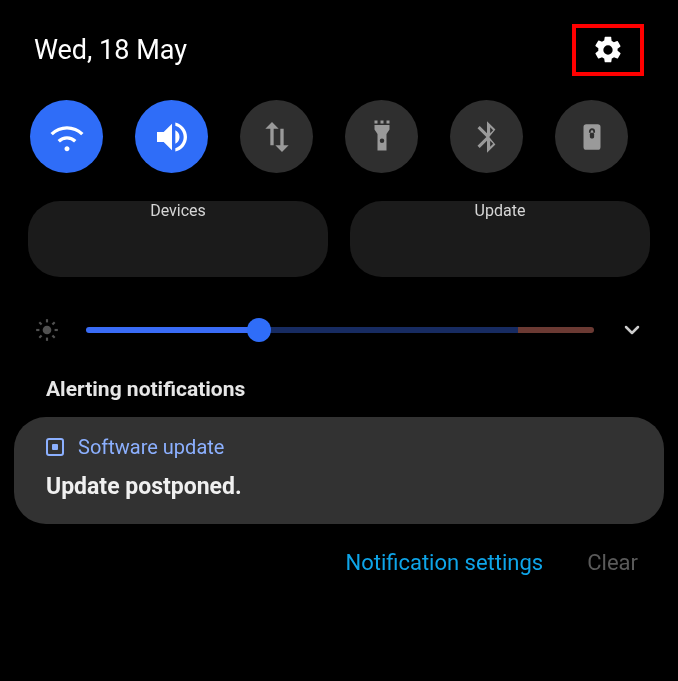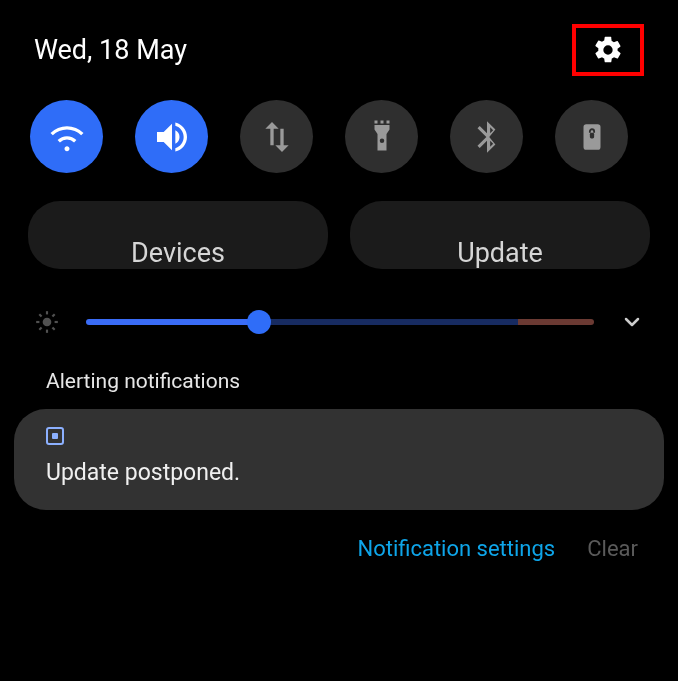--- a/index.html
+++ b/index.html
@@ -48,27 +48,27 @@
     }
     .toggle.on { background: #2f6df8; }
     .toggle.off { background: #2f2f2f; }
     .pill-row {
       display: flex;
       gap: 22px;
       padding: 12px 28px 10px 28px;
     }
     .pill {
       flex: 1;
-      height: 68px;
+      height: 76px;
       background: #1b1b1b;
       border-radius: 32px;
       display: flex;
-      align-items: flex-end;
+      align-items: flex-start;
       justify-content: center;
-      font-size: 27px;
+      font-size: 16px;
       color: #d6d6d6;
       cursor: pointer;
     }
     .brightness-row {
       display: flex;
       align-items: center;
       padding: 30px 34px 20px 34px;
       gap: 26px;
     }
     .bright-icon { flex: 0 0 auto; opacity: 0.6; }
@@ -95,20 +95,21 @@
       transform: translateX(-50%);
       width: 24px; height: 24px;
       background: #2f6df8;
       border-radius: 50%;
     }
     .chev { flex: 0 0 auto; cursor: pointer; }
     .section-title {
       padding: 14px 46px 12px 46px;
       font-size: 21px;
       color: #e6e6e6;
+      font-weight: bold;
     }
     .notif-card {
       margin: 4px 14px 12px 14px;
       background: #323232;
       border-radius: 32px;
       padding: 18px 32px 24px 32px;
     }
     .notif-top {
       display: flex;
       align-items: center;
@@ -129,31 +130,32 @@
       background: #8cb0ff;
       border-radius: 1px;
     }
     .notif-app-name {
       color: #8cb0ff;
       font-size: 20px;
     }
     .notif-body {
       font-size: 23px;
       color: #f0f0f0;
+      font-weight: bold;
     }
     .footer {
       display: flex;
       justify-content: flex-end;
       align-items: center;
       gap: 32px;
       padding: 14px 40px 0 40px;
       font-size: 22px;
     }
     .footer-link { color: #0ea5e9; cursor: pointer; }
-    .footer-clear { color: #5a5a5a; cursor: pointer; }
+    .footer-clear { color: #5a5a5a; cursor: pointer; margin-left: 12px; }
     svg { display: block; }
   </style>
 </head>
 <body>
 
 <div class="header">
   <div class="date">Wed, 18 May</div>
   <div class="settings-box">
     <span>
       <svg width="32" height="32" viewBox="0 0 24 24" fill="#fff">
@@ -244,20 +246,21 @@
       <polyline points="6 9 12 15 18 9" stroke-linecap="round" stroke-linejoin="round"></polyline>
     </svg>
   </span>
 </div>
 
 <div class="section-title">Alerting notifications</div>
 
 <div class="notif-card">
   <div class="notif-top">
     <span class="notif-app-icon"></span>
+    <span class="notif-app-name">Software update</span>
   </div>
   <div class="notif-body">Update postponed.</div>
 </div>
 
 <div class="footer">
   <span class="footer-link">Notification settings</span>
   <span class="footer-clear">Clear</span>
 </div>
 
 </body></html>

